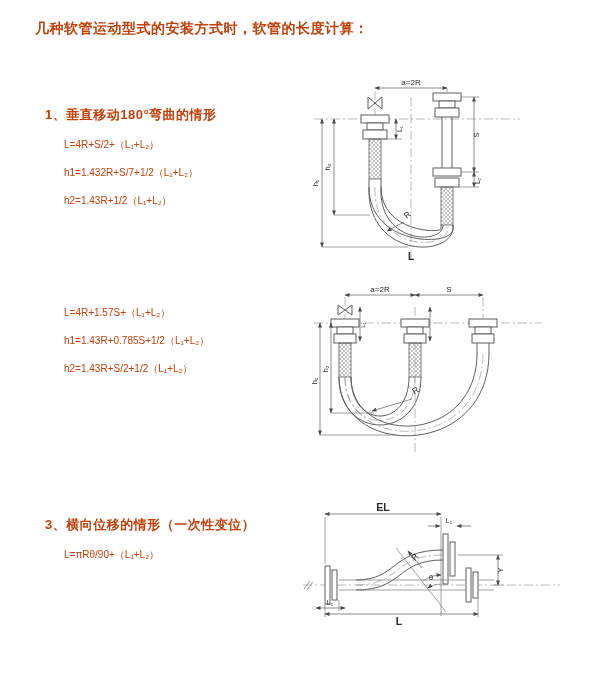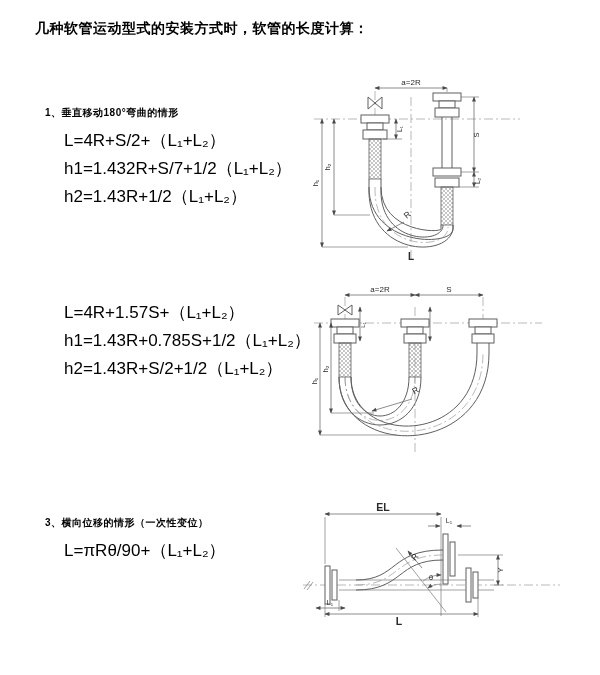--- a/index.html
+++ b/index.html
@@ -1,27 +1,27 @@
 <!DOCTYPE html>
 <html><head>
 <meta charset="utf-8">
 <style>
   html,body{margin:0;padding:0;background:#e8e8e8;}
   .page{
     position:relative;width:600px;height:675px;background:#ffffff;
-    font-family:"Liberation Sans","DejaVu Sans",sans-serif;color:#000000;
+    font-family:"Liberation Sans","DejaVu Sans",sans-serif;color:#c2410c;
     overflow:hidden;margin:0 auto;
   }
   .doc-title{
     position:absolute;left:35px;top:20px;font-size:14px;font-weight:700;
     letter-spacing:0.5px;white-space:nowrap;
   }
   .sec{position:absolute;left:45px;}
-  .sec h2{margin:0 0 10px 0;font-size:10px;font-weight:700;letter-spacing:0.5px;white-space:nowrap;}
-  .formula{padding-left:19px;font-size:17px;height:28px;line-height:22px;font-weight:500;white-space:nowrap;}
+  .sec h2{margin:0 0 10px 0;font-size:13px;font-weight:700;letter-spacing:0.5px;white-space:nowrap;}
+  .formula{padding-left:19px;font-size:10px;height:28px;line-height:22px;font-weight:500;white-space:nowrap;}
   #sec1{top:106px;} #sec2{top:302px;} #sec3{top:516px;}
   .dia{position:absolute;}
   #dia1{left:312px;top:75px;} #dia2{left:312px;top:283px;} #dia3{left:298px;top:498px;}
   svg .ln{stroke:#5f5f5f;fill:none;stroke-width:1;}
   svg .tn{stroke:#787878;fill:none;stroke-width:0.7;}
   svg .cl{stroke:#8a8a8a;fill:none;stroke-width:0.6;stroke-dasharray:9 3 2 3;}
   svg .dm{stroke:#5a5a5a;fill:none;stroke-width:0.7;}
   svg .flg{fill:#ffffff;stroke:#5f5f5f;stroke-width:1;}
   svg text{fill:#2a2a2a;font-family:"Liberation Sans","DejaVu Sans",sans-serif;}
 </style>

